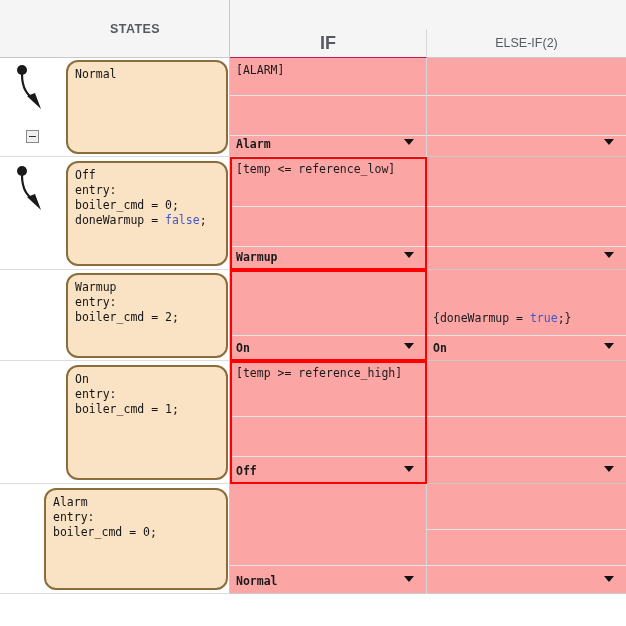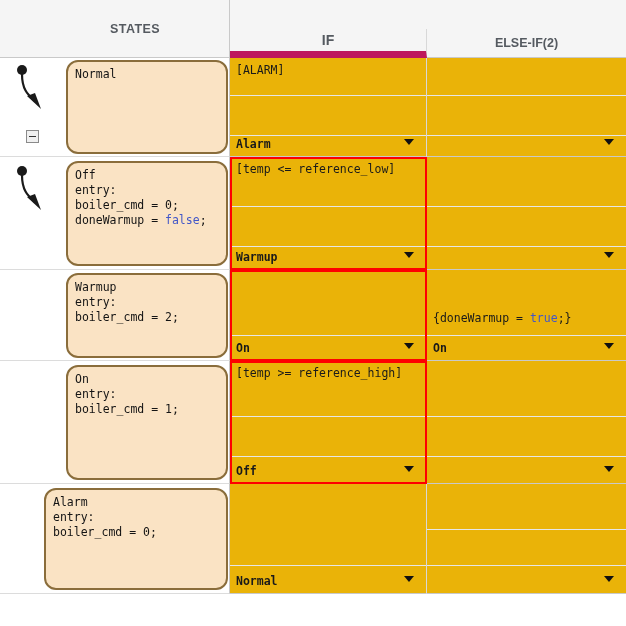--- a/index.html
+++ b/index.html
@@ -54,39 +54,39 @@
     font-weight: bold;
     color: #555a60;
     letter-spacing: .4px;
   }
   .hdr-if {
     position: absolute;
     left: 230px; top: 29px;
     width: 197px; height: 29px;
     box-sizing: border-box;
     border-right: 1px solid #d8d8d8;
-    border-bottom: 7px solid #be185d;
+    border-bottom: 1px solid #be185d;
     display: flex;
     align-items: center;
     justify-content: center;
-    font-size: 14px;
+    font-size: 18px;
     font-weight: bold;
     color: #555a60;
   }
   .hdr-elseif {
     position: absolute;
     left: 427px; top: 29px;
     width: 199px; height: 29px;
     box-sizing: border-box;
     border-bottom: 1px solid #c9c9c9;
     display: flex;
     align-items: center;
     justify-content: center;
     font-size: 12.5px;
-    font-weight: bold;
+    font-weight: normal;
     color: #555a60;
   }
 
   
   .grid {
     position: absolute;
     left: 0; top: 58px;
     width: 626px; height: 568px;
   }
   .row {
@@ -104,21 +104,21 @@
     box-sizing: border-box;
     border-right: 1px solid #c9c9c9;
     border-bottom: 1px solid #dcdcdc;
     background: #ffffff;
   }
   .trans-col {
     position: absolute;
     top: 0;
     height: 100%;
     box-sizing: border-box;
-    background: #eab308;
+    background: #fca5a5;
   }
   .col-if   { left: 230px; width: 197px; border-right: 1px solid #d8d8d8; }
   .col-else { left: 427px; width: 199px; }
 
   .subrow {
     position: absolute;
     left: 0;
     width: 100%;
     box-sizing: border-box;
     border-bottom: 1px solid #e6e6e6;

